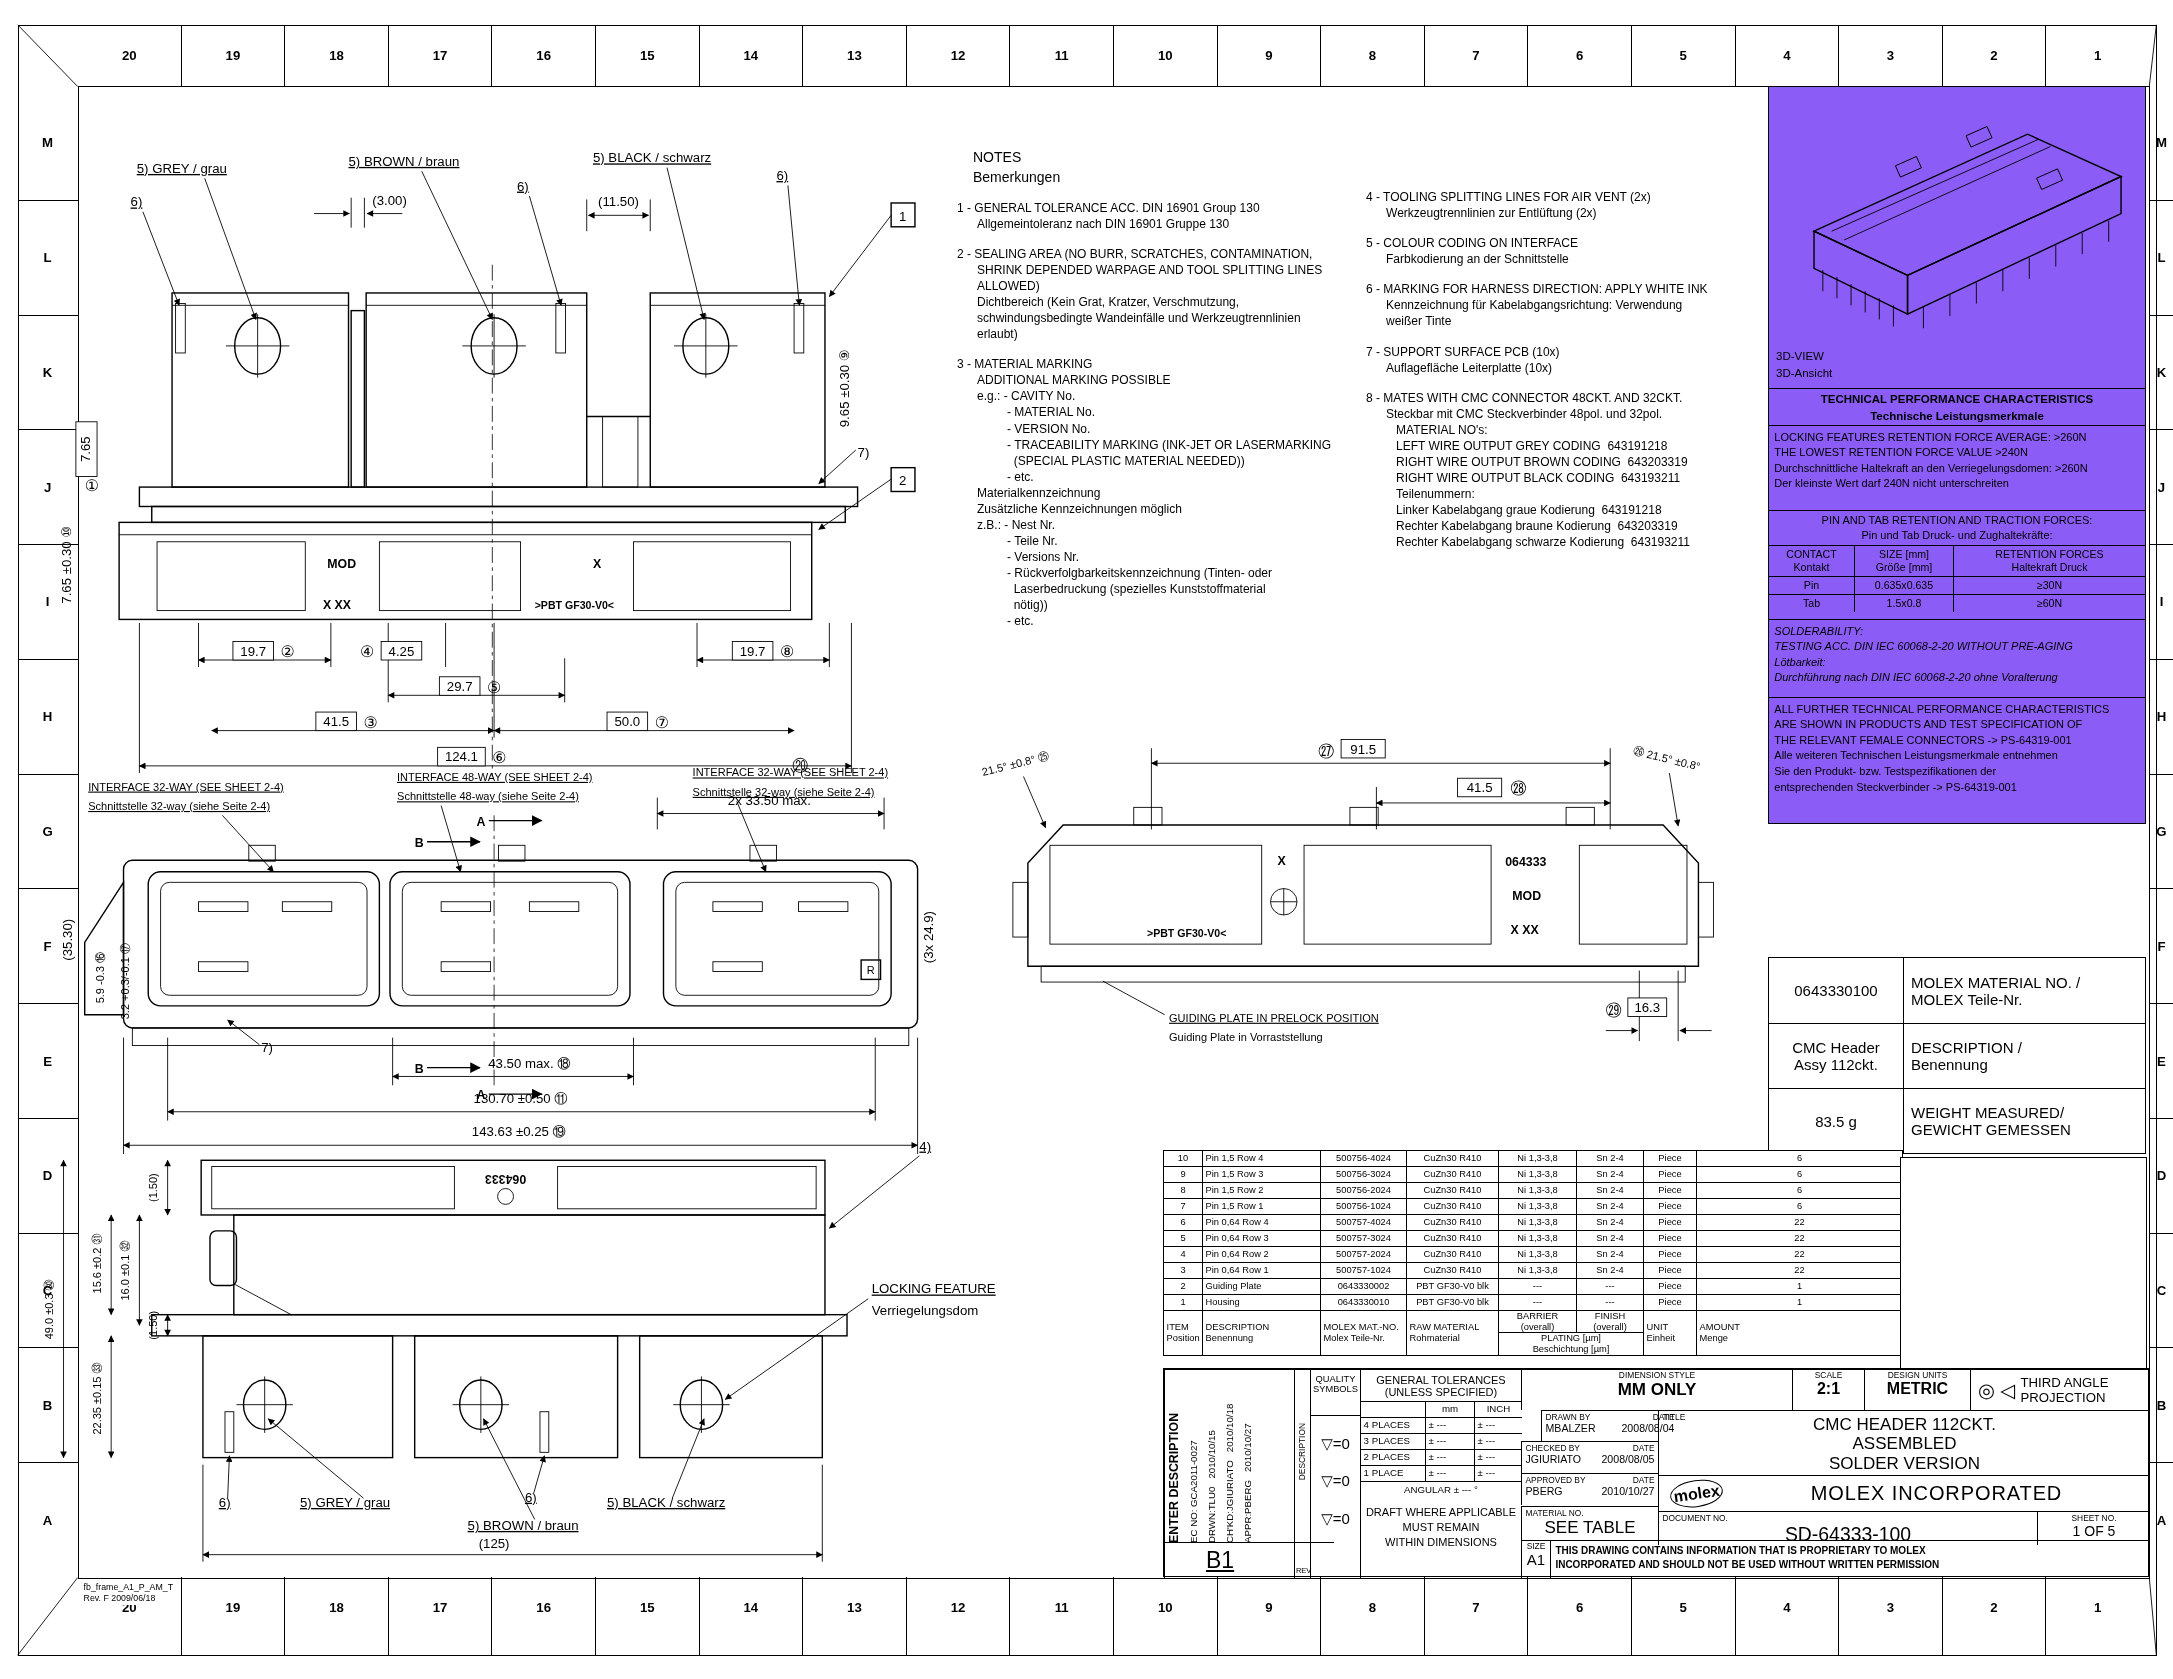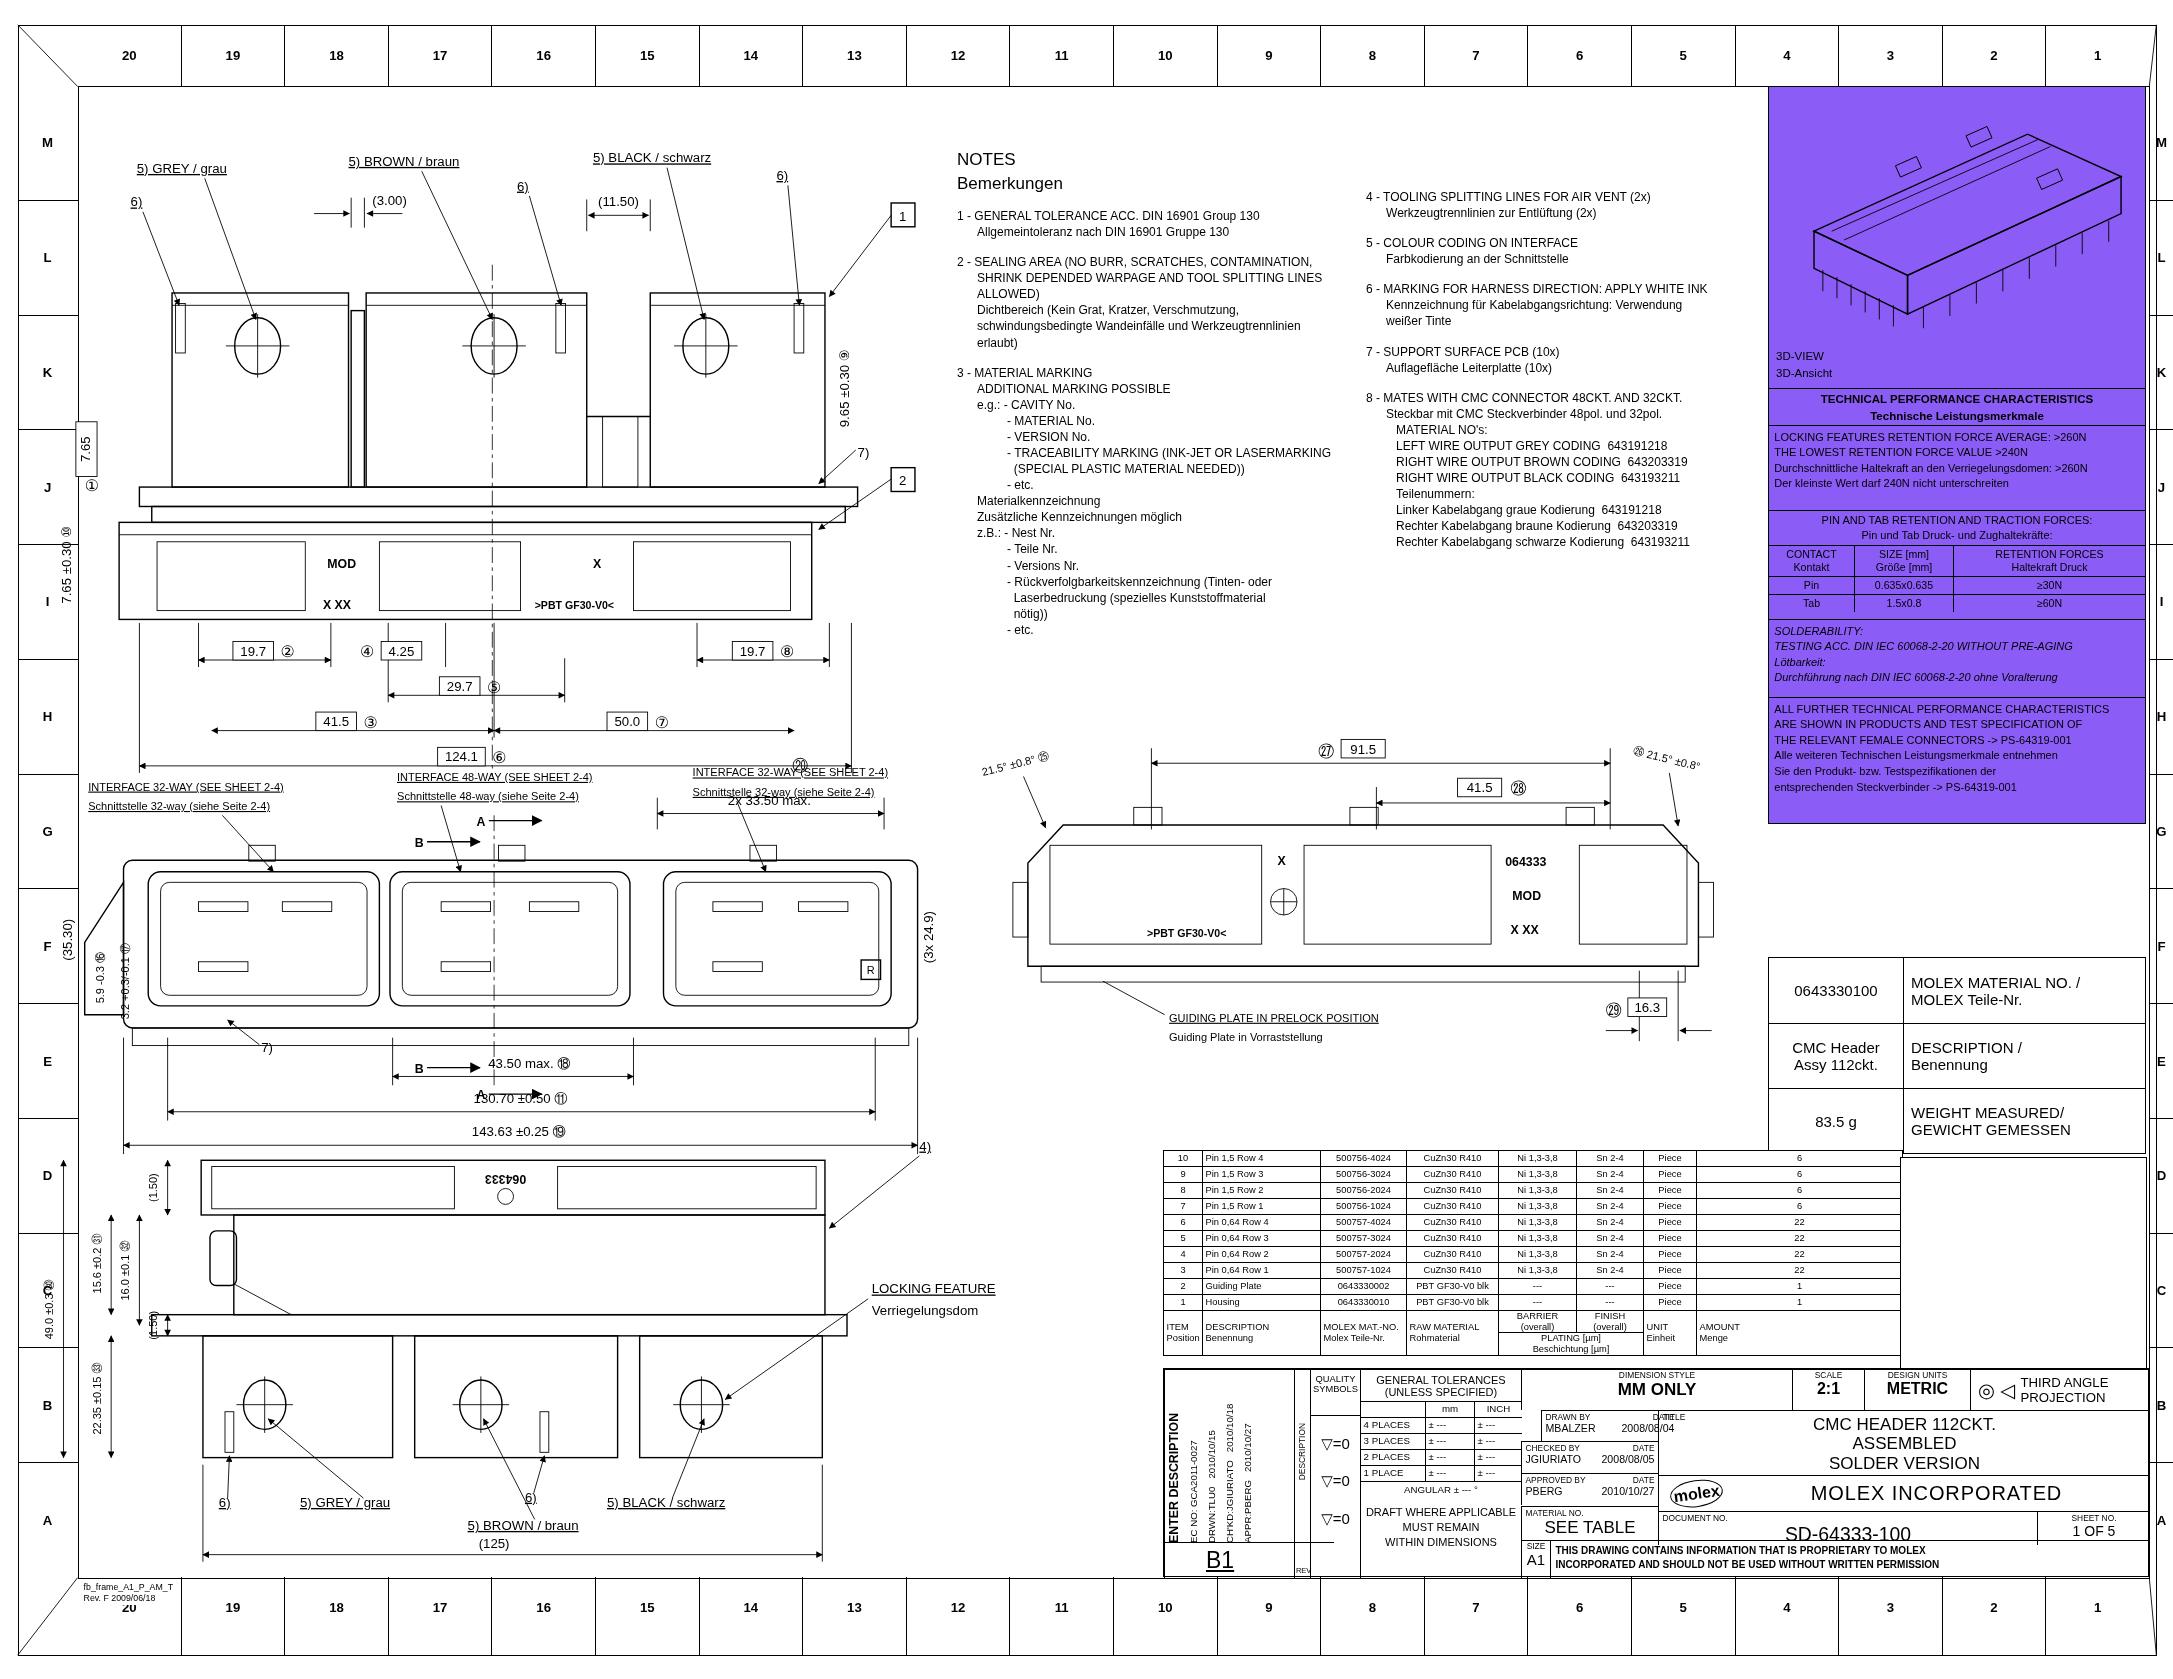--- a/index.html
+++ b/index.html
@@ -19,21 +19,21 @@
   .band-left,.band-right{top:86px;height:1491px;width:60px;display:flex;flex-direction:column;}
   .band-left{left:17.6px;}
   .band-right{left:2149px;width:25px;}
   .band-left div,.band-right div{flex:1;text-align:center;font-size:13.2px;font-weight:700;display:flex;align-items:center;justify-content:center;border-top:0.9px solid #000;}
   .band-left div:first-child,.band-right div:first-child{border-top:none;}
   #frame-id{left:81px;top:1581px;font-size:8.8px;line-height:1.25;background:#fff;z-index:5;padding:0.9px 2.6px;}
   
   .note{font-size:12px;line-height:1.34;margin-bottom:14px;}
   #notes-left{left:957px;top:148px;width:404px;}
   #notes-right{left:1366px;top:189px;width:399px;}
-  #notes-title{font-size:17px;line-height:1.4;margin-bottom:12.4px;}
+  #notes-title{font-size:14px;line-height:1.4;margin-bottom:12.4px;margin-left:16px;}
   
   .pbox{left:1768px;width:378px;border:1.8px solid #000;box-sizing:border-box;background:#8b5cf6;}
   .pbox .txt{font-size:11px;line-height:1.42;padding:3.5px 5.3px;}
   #p3d{top:86px;height:303px;}
   #p3d .lbl{position:absolute;left:7px;bottom:5.3px;font-size:11.5px;line-height:1.5;}
   #ptech{top:388px;height:39px;text-align:center;font-weight:700;font-size:11.5px;line-height:1.5;padding-top:1.8px;}
   #plock{top:425px;height:86px;}
   #ppt{top:510px;height:111px;}
   #ppt .title{text-align:center;font-size:11px;line-height:1.35;padding:1.8px 0 2.6px;}
   #ppt .grid{display:grid;grid-template-columns:85px 99px 1fr;border-top:1.3px solid #000;}

